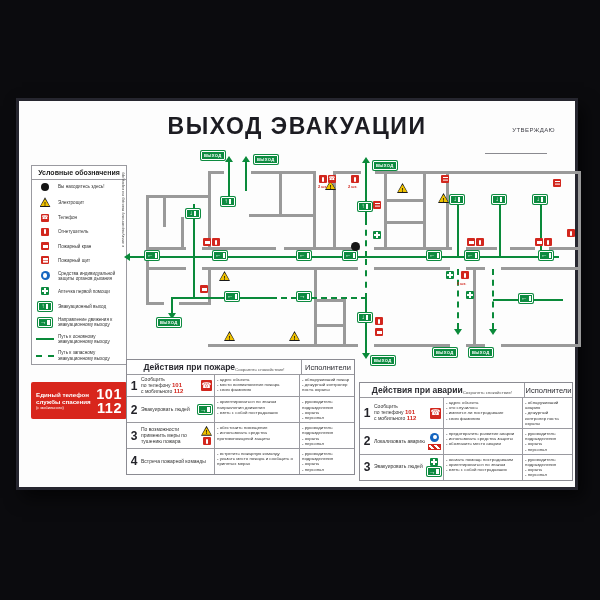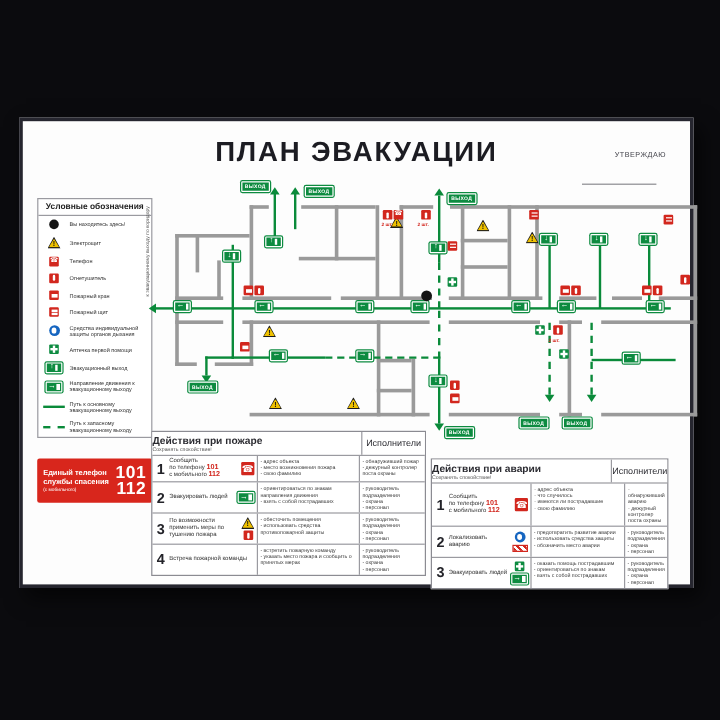--- a/index.html
+++ b/index.html
@@ -62,36 +62,36 @@
   .pb-l1{font-size:6.2px;font-weight:bold;line-height:7px}
   .pb-l3{font-size:4px;line-height:5px}
   .pb-nums{text-align:right;font-size:14.5px;font-weight:bold;line-height:14px;letter-spacing:.5px}
   .locnote{position:absolute;left:4px;top:328px;width:112px;text-align:center;font-size:8.8px;line-height:11px;color:#3a3a3e}
 
   
   .acttable{position:absolute;background:#fff;border:1px solid #8b8b92;box-sizing:border-box}
   .trow{display:flex;border-top:1px solid #9a9aa0;align-items:stretch}
   .trow:first-child{border-top:none}
   .thead{background:#fff}
-  .th1{display:flex;flex-direction:column;align-items:flex-start;justify-content:center;border-right:1px solid #9a9aa0;padding:2px 0}
+  .th1{display:flex;align-items:flex-end;justify-content:center;border-right:1px solid #9a9aa0;padding:2px 0}
   .tt{font-size:8.5px;font-weight:bold;color:#2b2b31}
   .ts{font-size:4.4px;color:#555}
   .th2{display:flex;align-items:center;justify-content:center;font-size:7.5px;color:#2b2b31;flex:1}
   .c1{display:flex;align-items:center;gap:2px;padding:2px 2px;border-right:1px solid #9a9aa0;box-sizing:border-box}
   .num{font-size:12px;font-weight:bold;color:#232329;width:10px;text-align:center;flex:0 0 auto}
   .act{font-size:5px;line-height:5.8px;color:#333;flex:1}
   .abl{display:block}
   .rednum{color:#d2271e;font-weight:bold;font-size:6px}
   .icostack{display:flex;flex-direction:column;gap:1.5px;align-items:center;flex:0 0 auto}
   .c2{font-size:4.4px;line-height:5.2px;color:#3a3a3a;padding:2px 2px;border-right:1px solid #9a9aa0;
       white-space:pre-line;box-sizing:border-box}
   .c3{font-size:4.4px;line-height:5.2px;color:#3a3a3a;padding:2px 2px;white-space:pre-line;flex:1;box-sizing:border-box}
   #fire{left:107px;top:258px;width:229px}
   #fire .c1{width:88px} #fire .c2{width:85px} #fire .th1{width:174px}
-  #accident{left:340px;top:281px;width:198px}
+  #accident{left:340px;top:281px;width:214px}
   #accident .c1{width:84px} #accident .c2{width:79px} #accident .th1{width:164px}
 
   
   .plan{position:absolute;left:110px;top:46px;width:452px;height:228px}
   .plan i{display:block;position:absolute}
   .w{background:#9a9a9a}
   .rs{background:#0a8a3a}
   .rdh{height:0!important;border-top:2px dashed #0a8a3a}
   .rdv{width:0!important;border-left:2px dashed #0a8a3a}
   .ah{width:0;height:0}
@@ -104,21 +104,21 @@
   .qty{position:absolute;color:#d2271e;font-size:4px;font-weight:bold;line-height:1}
   .pi{position:absolute;display:flex;gap:1px}
   .yah{position:absolute;width:9px;height:9px;border-radius:50%;background:#151515}
   .corridor-note{position:absolute;left:-9px;top:16px;height:92px;writing-mode:vertical-rl;transform:rotate(180deg);
                  font-size:4.2px;color:#5a5a5a;text-align:center}
 </style>
 </head>
 <body>
 
 <div class="poster">
-  <div class="title">ПЛАН ЭВАКУАЦИИ</div>
+  <div class="title">ВЫХОД ЭВАКУАЦИИ</div>
   <div class="approve">УТВЕРЖДАЮ</div>
   <div class="sig"></div>
 
   <div class="legend">
     <div class="legend-title">Условные обозначения</div>
     <div class="legend-body">
       <div class="litem">
           <span class="lic">
             <span class="ic-dot"></span>
           </span>

